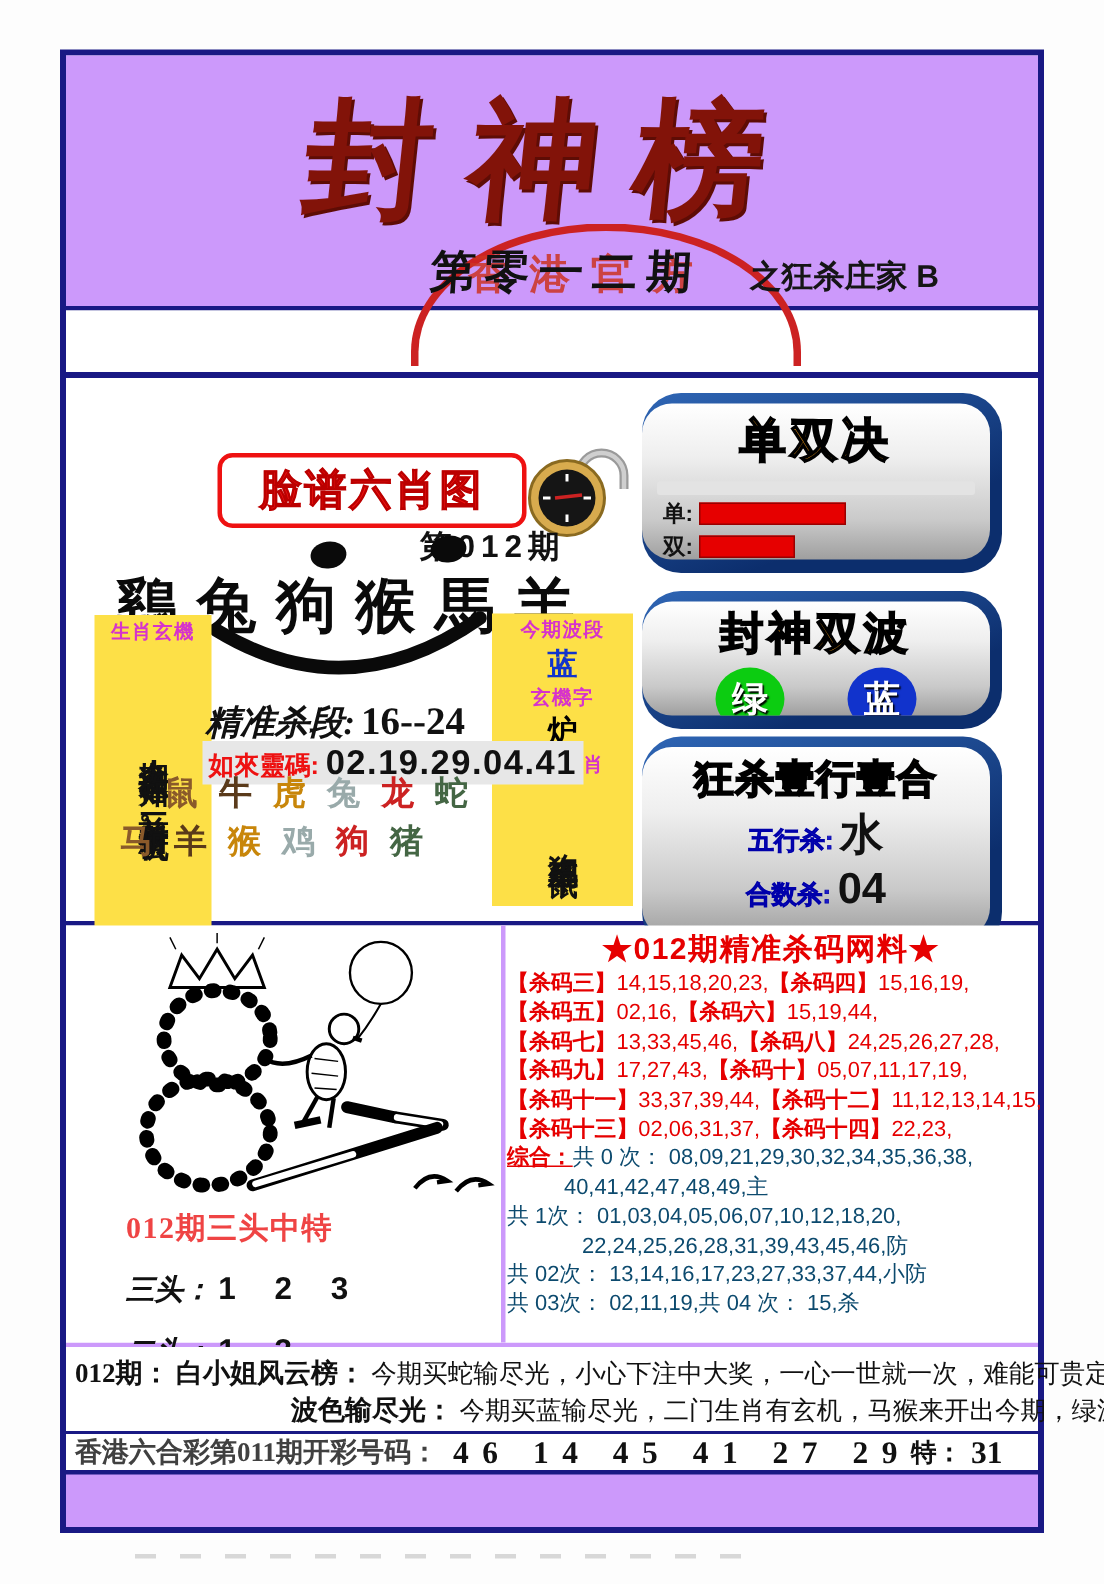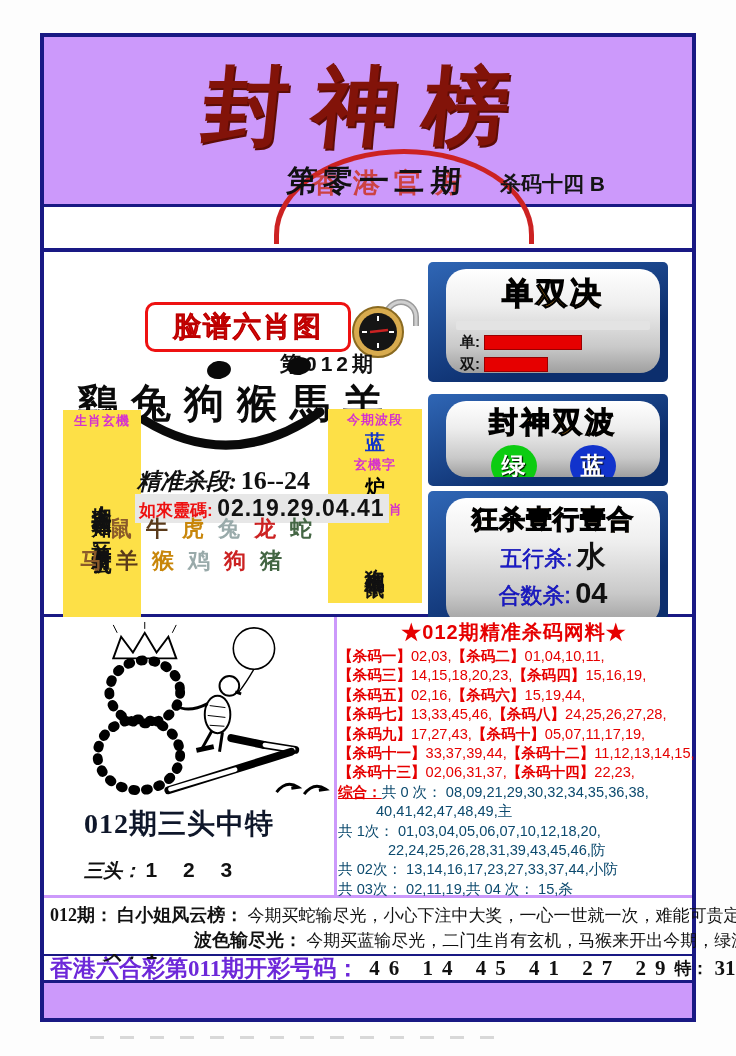--- a/index.html
+++ b/index.html
@@ -41,77 +41,77 @@
   .rulai .rl{font-size:17px;font-weight:bold;color:#e11;}
   .rulai .rv{font-size:23px;font-weight:900;color:#111;letter-spacing:1px;}
   .zrow{position:absolute;display:flex;gap:14px;}
   .zrow1{left:66px;top:262px;}
   .zrow2{left:36px;top:294px;}
   .zo{font-size:22px;font-weight:bold;}
   .zrow .zo:nth-child(1){color:#8a5a2a;} .zrow .zo:nth-child(2){color:#5a3a1a;}
   .zrow .zo:nth-child(3){color:#c8860a;} .zrow .zo:nth-child(4){color:#9aa;} 
   .zrow .zo:nth-child(5){color:#c22;} .zrow .zo:nth-child(6){color:#464;}
   
-  .panel{position:absolute;left:384px;width:240px;border-radius:5px;background:linear-gradient(160deg,#2f66b5,#0c2e6d 70%);padding:7px 8px 9px 18px;box-sizing:border-box;}
+  .panel{position:absolute;left:384px;width:240px;border-radius:26px;background:linear-gradient(160deg,#2f66b5,#0c2e6d 70%);padding:7px 8px 9px 0;box-sizing:border-box;}
   .pinner{width:100%;height:100%;border-radius:20px;background:linear-gradient(180deg,#ffffff 0%,#eeeeee 35%,#c9c9c9 75%,#9f9f9f 100%);box-sizing:border-box;position:relative;overflow:hidden;}
   .p1{top:10px;height:120px;} .p2{top:142px;height:92px;} .p3{top:239px;height:143px;}
   .ptitle{text-align:center;font-weight:900;color:#ffa115;-webkit-text-stroke:1.2px #000;letter-spacing:3px;}
   .p1 .ptitle{font-size:31px;padding-top:4px;}
   .p2 .ptitle{font-size:29px;padding-top:2px;}
   .p3 .ptitle{font-size:26px;padding-top:4px;letter-spacing:1px;}
   .track{height:9px;background:#e3e3e3;margin:6px 10px 3px 10px;border-radius:2px;}
   .prow{display:flex;align-items:center;margin:3px 0 0 14px;}
   .prow .plabel{font-size:15px;font-weight:bold;color:#111;margin-right:4px;}
   .redbar{height:13px;background:#e60000;border:1px solid #900;}
   .bar-dan{width:96px;} .bar-shuang{width:62px;}
   .balls{display:flex;justify-content:space-around;padding:2px 28px 0 28px;}
   .ball{width:46px;height:42px;border-radius:50%;display:flex;align-items:center;justify-content:center;color:#fff;font-size:24px;font-weight:900;text-shadow:1px 1px 1px #000;}
   .p3row{text-align:center;margin-top:0px;white-space:nowrap;}
-  .p3label{font-size:22px;font-weight:400;color:#1b1bcc;-webkit-text-stroke:.5px #0000aa;}
+  .p3label{font-size:17px;font-weight:700;color:#1b1bcc;-webkit-text-stroke:.5px #0000aa;}
   .p3val{font-size:29px;font-weight:900;color:#111;}
   
   .main-mid{height:278px;flex:none;position:relative;background:#fff;}
   .vdiv{position:absolute;left:290px;top:0;width:3px;height:100%;background:#cc99fb;}
   .drawing{position:absolute;left:6px;top:4px;}
   .threeheads{position:absolute;left:40px;top:188px;}
-  .th-title{font-size:28px;font-weight:900;color:#0f172a;letter-spacing:1px;font-family:"Liberation Serif",serif;}
+  .th-title{font-size:20px;font-weight:900;color:#ef4444;letter-spacing:1px;font-family:"Liberation Serif",serif;}
   .th-row{margin-top:15px;white-space:nowrap;}
   .th-label{font-size:19px;font-weight:900;font-style:italic;color:#111;font-family:"Liberation Serif",serif;}
   .th-val{font-size:21px;font-weight:900;color:#111;letter-spacing:10px;}
   .killcodes{position:absolute;left:294px;top:2px;width:352px;}
   .kc-title{text-align:center;color:#e60000;font-weight:900;font-size:20px;letter-spacing:1px;margin-bottom:1px;}
   .kc-line{font-size:14.6px;line-height:19.4px;white-space:nowrap;}
   .kc-lb{color:#e60000;font-weight:900;}
   .kc-rd{color:#e60000;}
   .kc-bk{color:#0c4a6e;}
   .kc-ul{color:#e60000;font-weight:900;text-decoration:underline;}
   
   .fengyun{height:56px;flex:none;background:#fff;position:relative;font-family:"Liberation Serif",serif;}
   .fy-line{position:absolute;white-space:nowrap;font-size:17px;color:#111;}
   .fy1{left:6px;top:5px;} .fy2{left:150px;top:30px;}
   .fy-bold{font-weight:900;font-size:18px;}
   .result{height:24px;flex:none;background:#fff;display:flex;align-items:center;white-space:nowrap;font-family:"Liberation Serif",serif;}
-  .res-label{font-size:23px;font-weight:900;color:#6d28d9;margin-left:6px;}
+  .res-label{font-size:18px;font-weight:900;color:#404040;margin-left:6px;}
   .res-nums{font-size:21px;font-weight:900;color:#111;letter-spacing:9px;margin-left:10px;}
   .res-sp{font-size:17px;font-weight:900;color:#111;}
   .res-spv{font-size:21px;font-weight:900;color:#111;margin-left:6px;}
   .lavbar{height:35px;flex:none;background:#cc99fb;border-top:3px solid #191984;}
   .smudge{position:absolute;left:90px;top:1036px;width:420px;height:3px;background:repeating-linear-gradient(90deg,#d8d8d8 0 14px,transparent 14px 30px);}
 </style>
 </head>
 <body>
 
 <div class="container">
 
   <div class="header">
     <div class="title">封神榜</div>
     <div class="arc"></div>
     <div class="ghost">香港官方</div>
     <div class="issue">第零一二期</div>
-    <div class="edition">杀码十四 B</div>
+    <div class="edition">之狂杀庄家 B</div>
   </div>
   <div class="hr-navy"></div>
   <div class="white-strip"></div>
   <div class="hr-navy4"></div>
 
   <div class="main-top">
     <div class="facebox">
       <span>脸谱六肖图</span>
     </div>
     <svg class="locksvg" width="78" height="62" viewBox="0 0 78 62">
@@ -248,21 +248,20 @@
       </div>
       <div class="th-row">
         <span class="th-label">一头：</span>
         <span class="th-val">1</span>
       </div>
     </div>
     <div class="vdiv"></div>
     <div class="killcodes">
       <div class="kc-title">★012期精准杀码网料★</div>
       <div id="kc-lines">
-          <div class="kc-line"><span class="kc-lb">【杀码一】</span><span class="kc-rd">02,03,</span><span class="kc-lb">【杀码二】</span><span class="kc-rd">01,04,10,11,</span></div>
           <div class="kc-line"><span class="kc-lb">【杀码三】</span><span class="kc-rd">14,15,18,20,23,</span><span class="kc-lb">【杀码四】</span><span class="kc-rd">15,16,19,</span></div>
           <div class="kc-line"><span class="kc-lb">【杀码五】</span><span class="kc-rd">02,16,</span><span class="kc-lb">【杀码六】</span><span class="kc-rd">15,19,44,</span></div>
           <div class="kc-line"><span class="kc-lb">【杀码七】</span><span class="kc-rd">13,33,45,46,</span><span class="kc-lb">【杀码八】</span><span class="kc-rd">24,25,26,27,28,</span></div>
           <div class="kc-line"><span class="kc-lb">【杀码九】</span><span class="kc-rd">17,27,43,</span><span class="kc-lb">【杀码十】</span><span class="kc-rd">05,07,11,17,19,</span></div>
           <div class="kc-line"><span class="kc-lb">【杀码十一】</span><span class="kc-rd">33,37,39,44,</span><span class="kc-lb">【杀码十二】</span><span class="kc-rd">11,12,13,14,15,</span></div>
           <div class="kc-line"><span class="kc-lb">【杀码十三】</span><span class="kc-rd">02,06,31,37,</span><span class="kc-lb">【杀码十四】</span><span class="kc-rd">22,23,</span></div>
           <div class="kc-line"><span class="kc-ul">综合：</span><span class="kc-bk">共 0 次： 08,09,21,29,30,32,34,35,36,38,</span></div>
           <div class="kc-line" style="padding-left: 38px;"><span class="kc-bk">40,41,42,47,48,49,主</span></div>
           <div class="kc-line"><span class="kc-bk">共 1次： 01,03,04,05,06,07,10,12,18,20,</span></div>
           <div class="kc-line" style="padding-left: 50px;"><span class="kc-bk">22,24,25,26,28,31,39,43,45,46,防</span></div>

